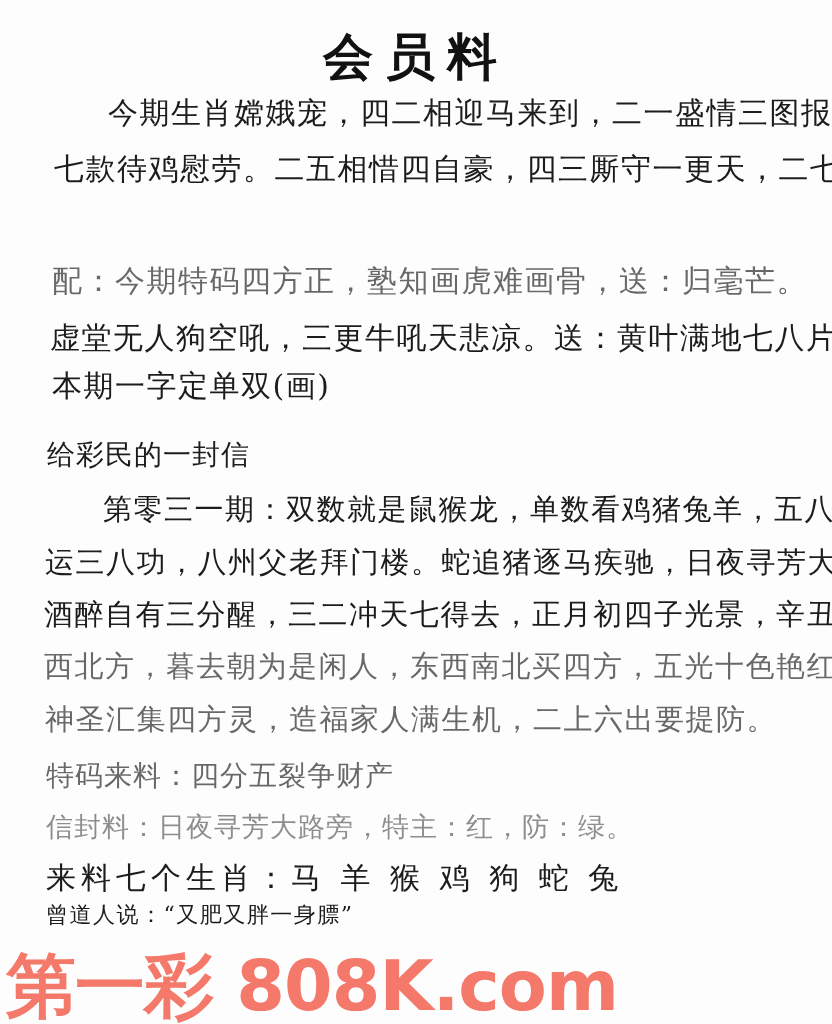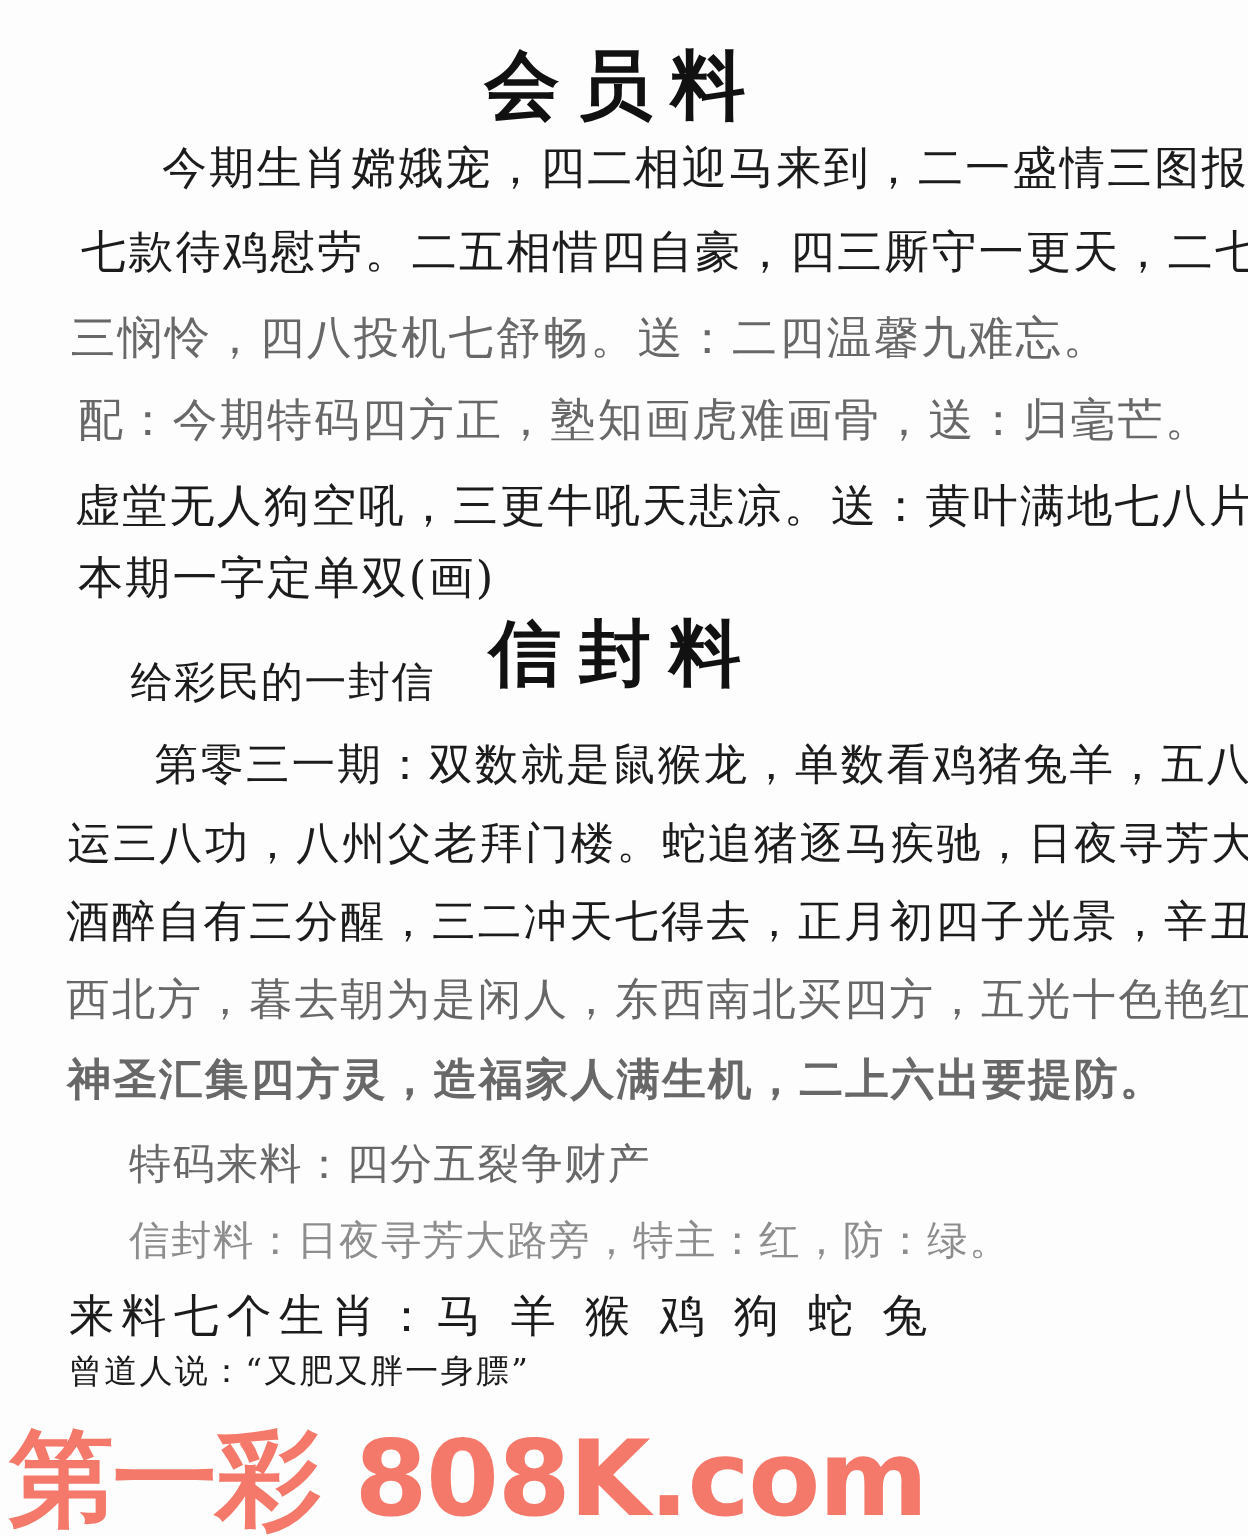--- a/index.html
+++ b/index.html
@@ -28,21 +28,20 @@
     color: #111;
   }
   .body-line {
     font-size: 30px;
     letter-spacing: 1.5px;
     line-height: 1.1;
   }
   .small-line {
     font-size: 28px;
     letter-spacing: 1px;
-    margin-left: 40px;
   }
   .faint   { color: #3f3f3f; opacity: 0.78; }
   .fainter { color: #4a4a4a; opacity: 0.62; }
   .spread  { letter-spacing: 5px; }
 
   .watermark {
     left: 6px;
     top: 940px;
     font-family: "DejaVu Sans", "Liberation Sans", sans-serif;
     font-size: 70px;
@@ -61,34 +60,32 @@
 </style>
 </head>
 <body>
 
 <div class="page">
 
   <div class="abs sec-title" style="top:24px;">会员料</div>
 
   <div class="abs body-line" style="top:96px;  left:108px;">今期生肖嫦娥宠，四二相迎马来到，二一盛情三图报，二</div>
   <div class="abs body-line" style="top:152px; left:54px;">七款待鸡慰劳。二五相惜四自豪，四三厮守一更天，二七多情</div>
-  <div class="abs body-line faint" style="top:209px; left:47px;">三悯怜，四八投机七舒畅。送：二四温馨九难忘。</div>
 
   <div class="abs body-line faint" style="top:264px; left:52px;">配：今期特码四方正，塾知画虎难画骨，送：归毫芒。</div>
   <div class="abs body-line" style="top:321px; left:50px;">虚堂无人狗空吼，三更牛吼天悲凉。送：黄叶满地七八片</div>
   <div class="abs body-line" style="top:369px; left:52px;">本期一字定单双(画)</div>
 
-  <div class="abs sec-title" style="top:404px; font-size:48px;">信封料</div>
   <div class="abs small-line" style="top:436px; left:47px;">给彩民的一封信</div>
 
   <div class="abs body-line" style="top:494px; left:103px; font-size:29px;">第零三一期：双数就是鼠猴龙，单数看鸡猪兔羊，五八有</div>
   <div class="abs body-line" style="top:547px; left:45px; font-size:29px;">运三八功，八州父老拜门楼。蛇追猪逐马疾驰，日夜寻芳大路旁，</div>
   <div class="abs body-line" style="top:599px; left:44px; font-size:29px;">酒醉自有三分醒，三二冲天七得去，正月初四子光景，辛丑大运</div>
   <div class="abs body-line faint" style="top:651px; left:44px; font-size:29px;">西北方，暮去朝为是闲人，东西南北买四方，五光十色艳红天，</div>
-  <div class="abs body-line faint" style="top:704px; left:45px; font-size:29px;font-weight:bold;">神圣汇集四方灵，造福家人满生机，二上六出要提防。</div>
+  <div class="abs body-line faint" style="top:704px; left:45px; font-size:29px;">神圣汇集四方灵，造福家人满生机，二上六出要提防。</div>
 
   <div class="abs small-line faint" style="top:757px; left:46px;">特码来料：四分五裂争财产</div>
   <div class="abs small-line fainter" style="top:809px; left:46px; font-size:27px;">信封料：日夜寻芳大路旁，特主：红，防：绿。</div>
   <div class="abs body-line spread" style="top:861px; left:46px;">来料七个生肖：马 羊 猴 鸡 狗 蛇 兔</div>
   <div class="abs body-line" style="top:903px; left:46px; font-size:22px;">曾道人说：“又肥又胖一身膘”</div>
 
   <div class="abs watermark" style="color: rgb(244, 121, 106);">第一彩 808K.com</div>
 
 </div>
 

